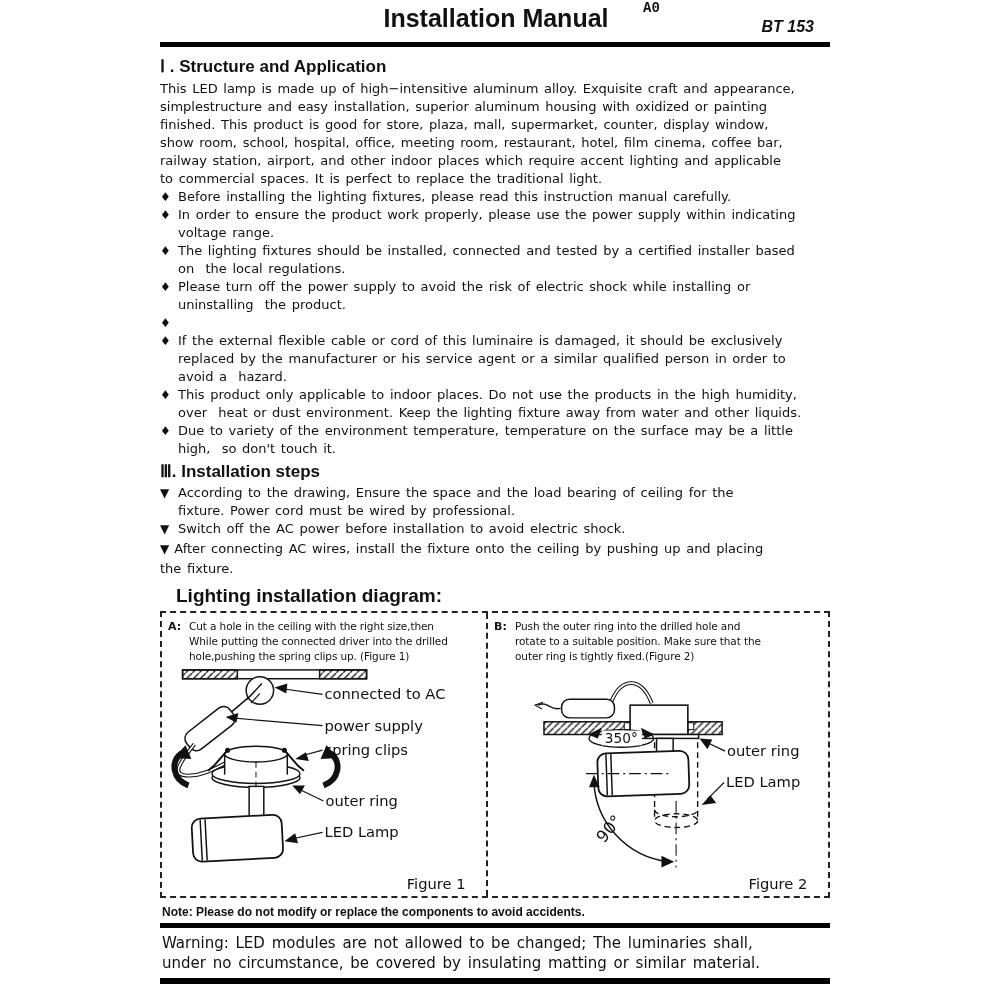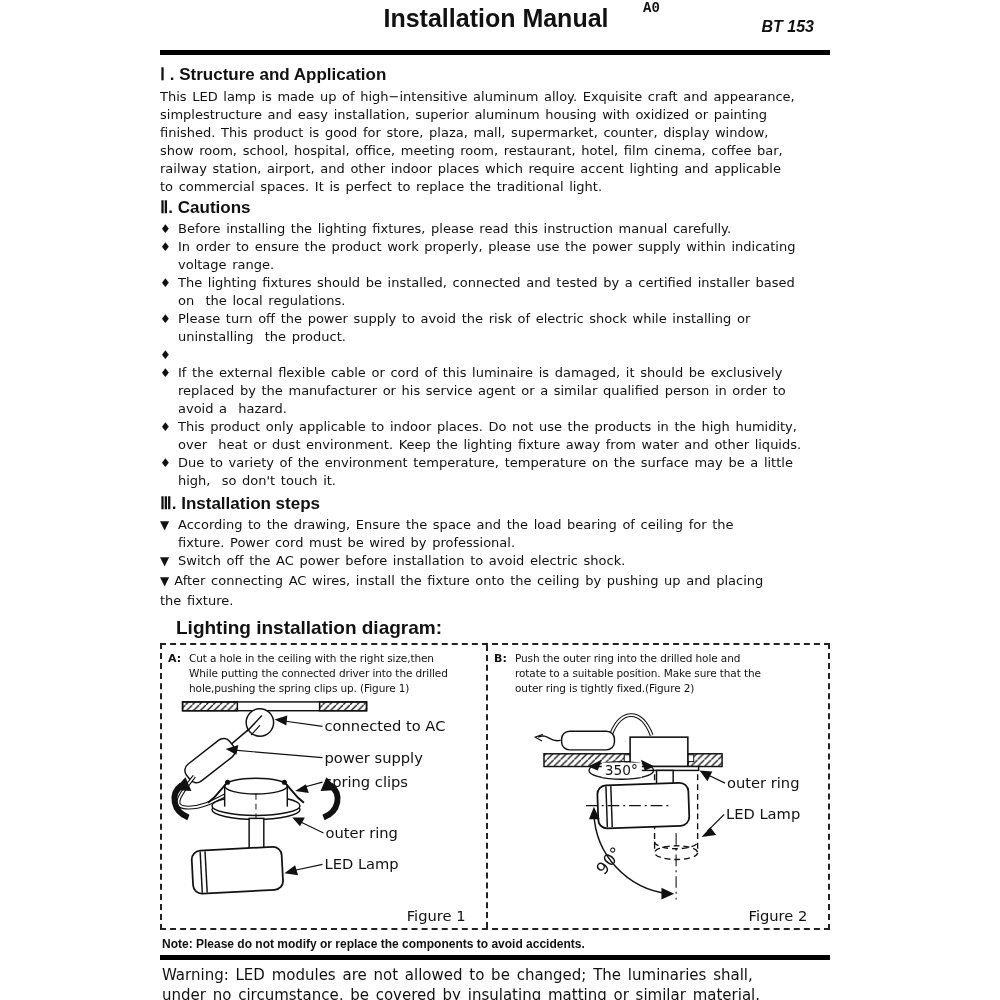--- a/index.html
+++ b/index.html
@@ -1,21 +1,21 @@
 <!DOCTYPE html>
 <html><head>
 <meta charset="utf-8">
 <style>
   html,body{margin:0;padding:0;background:#e8e8e8;}
   .page{position:relative;width:1000px;height:1000px;background:#ffffff;overflow:hidden;
         font-family:"DejaVu Sans",sans-serif;color:#111;}
   .content{position:absolute;left:160px;top:0;width:672px;}
 
   
-  .header{position:relative;height:50px;}
+  .header{position:relative;height:42px;}
   .doc-title{position:absolute;left:50%;top:4px;transform:translateX(-50%);
              font-family:"Liberation Sans",sans-serif;font-weight:bold;font-size:25px;white-space:nowrap;}
   .doc-size{position:absolute;left:483px;top:0;font-family:Liberation Mono, monospace;font-weight:bold;font-size:14px;}
   .doc-code{position:absolute;right:18px;top:18px;font-family:"Liberation Sans",sans-serif;font-weight:bold;font-size:16px;font-style:italic;}
   .hrule{height:5px;background:#000;margin-right:2px;}
 
   
   .sec-heading{font-family:"Liberation Sans",sans-serif;font-weight:bold;font-size:17px;margin:0;line-height:21px;}
   .sh1{margin:9px 0 3px 0;}
   .sh2{margin:1px 0 2px 0;}
@@ -68,21 +68,20 @@
     <div class="hrule"></div>
 
     <h2 class="sec-heading sh1">Ⅰ . Structure and Application</h2>
     <p class="body-text">This LED lamp is made up of high−intensitive aluminum alloy. Exquisite craft and appearance,
 simplestructure and easy installation, superior aluminum housing with oxidized or painting
 finished. This product is good for store, plaza, mall, supermarket, counter, display window,
 show room, school, hospital, office, meeting room, restaurant, hotel, film cinema, coffee bar,
 railway station, airport, and other indoor places which require accent lighting and applicable
 to commercial spaces. It is perfect to replace the traditional light.</p>
 
-    <h2 class="sec-heading sh2">Ⅱ. Cautions</h2>
     <div class="bullet">
       <span class="marker">♦</span>
       <span class="btext">Before installing the lighting fixtures, please read this instruction manual carefully.</span>
     </div>
     <div class="bullet">
       <span class="marker">♦</span>
       <span class="btext">In order to ensure the product work properly, please use the power supply within indicating
 voltage range.</span>
     </div>
     <div class="bullet">

